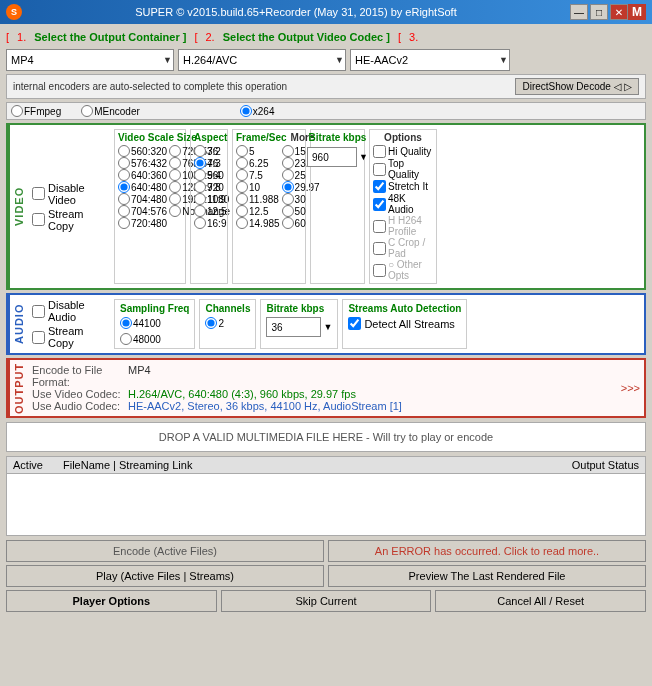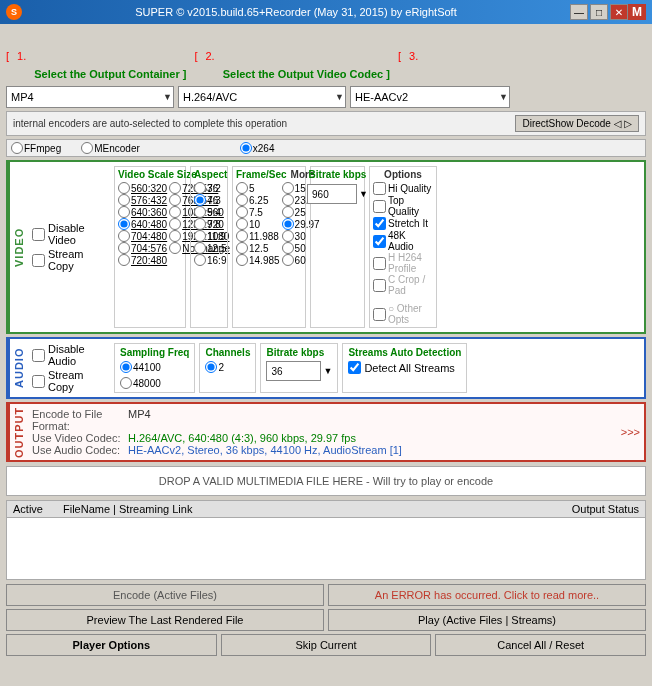--- a/index.html
+++ b/index.html
@@ -51,21 +51,21 @@
       padding: 4px 6px;
     }
     .step-bar {
       display: flex;
       align-items: center;
       gap: 8px;
       padding: 3px 0;
       font-size: 11px;
     }
     .step { color: red; }
-    .step-label { color: green; font-weight: bold; margin-top: 37px; }
+    .step-label { color: green; font-weight: bold; }
     .dropdown-row {
       display: flex;
       gap: 4px;
       margin: 3px 0;
     }
     .dropdown-wrap {
       display: flex;
       align-items: center;
       position: relative;
     }
@@ -315,21 +315,21 @@
               <span>Disable Video</span>
             </label>
             <label class="checkbox-item">
               <input type="checkbox" style="">
               <span>Stream Copy</span>
             </label>
           </div>
 
           <div class="col-group" style="width:72px;">
             <div class="col-header green">Video Scale Size</div>
-            <div style="display:flex; gap:2px;text-decoration:underline;">
+            <div style="display:flex; gap:2px;">
               <div>
                 <div class="radio-item">
                     <input type="radio" name="scale" style="">
                     <span>560:320</span>
                   </div>
                 <div class="radio-item">
                     <input type="radio" name="scale" style="">
                     <span>576:432</span>
                   </div>
                 <div class="radio-item">
@@ -512,21 +512,21 @@
                 <span>48K Audio</span>
               </div>
             <div class="opt-item" style="color:#aaa;">
                 <input type="checkbox" style="">
                 <span>H H264 Profile</span>
               </div>
             <div class="opt-item" style="color:#aaa;">
                 <input type="checkbox" style="">
                 <span>C Crop / Pad</span>
               </div>
-            <div class="opt-item" style="color:#aaa;margin-top:7px;">
+            <div class="opt-item" style="color:#aaa;">
                 <input type="checkbox" style="">
                 <span>○ Other Opts</span>
               </div>
           </div>
         </div>
       </div>
     </div>
 
     <div style="display:flex; border: 2px solid #2a5fbf; margin: 3px 0; background: white;">
       <div class="vert-label vert-label-audio">AUDIO</div>
@@ -619,22 +619,22 @@
         <span class="col-status">Output Status</span>
       </div>
     </div>
 
     <div class="btn-row">
       <button class="btn btn-encode">Encode (Active Files)</button>
       <button class="btn btn-error">An ERROR has occurred. Click to read more..</button>
     </div>
 
     <div class="btn-row">
+      <button class="btn">Play (Active Files | Streams)</button>
       <button class="btn">Preview The Last Rendered File</button>
-      <button class="btn">Play (Active Files | Streams)</button>
     </div>
 
     <div class="btn-row">
       <button class="btn" style="font-weight:bold;">Player Options</button>
       <button class="btn">Skip Current</button>
       <button class="btn">Cancel All  /  Reset</button>
     </div>
   </div>
 </div>
 

